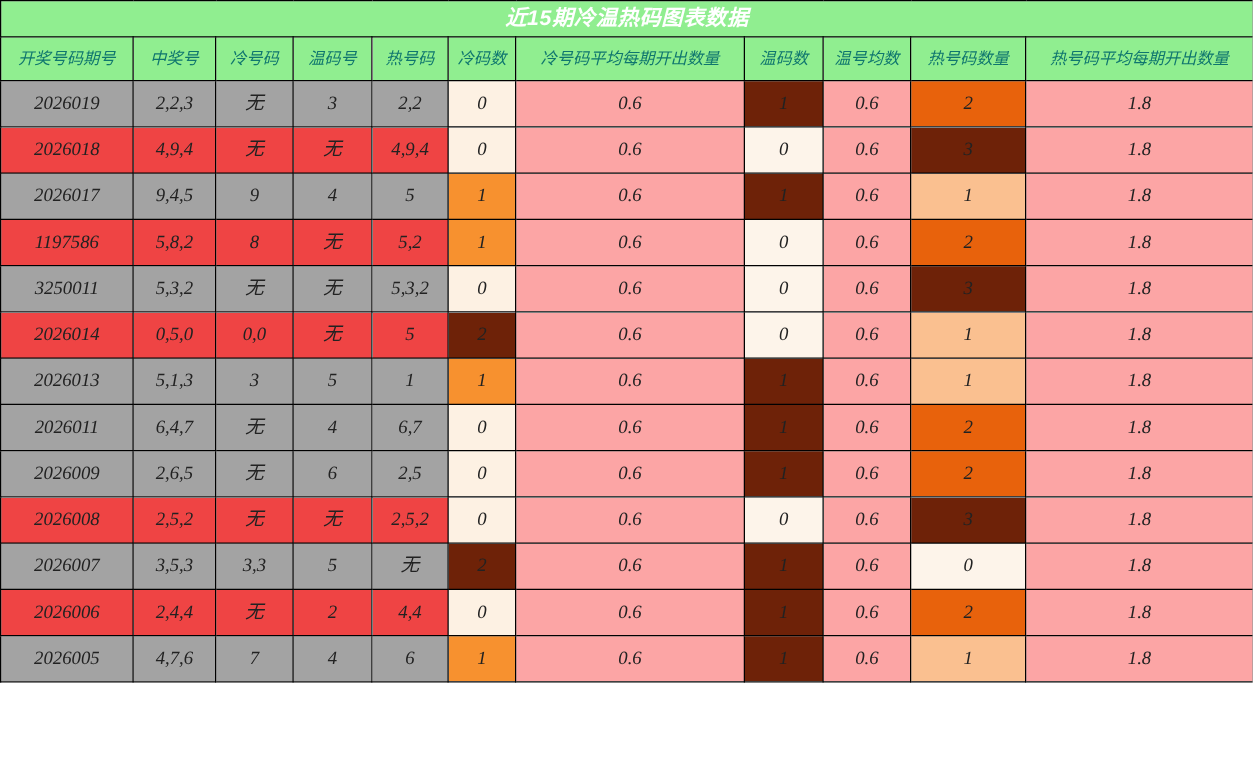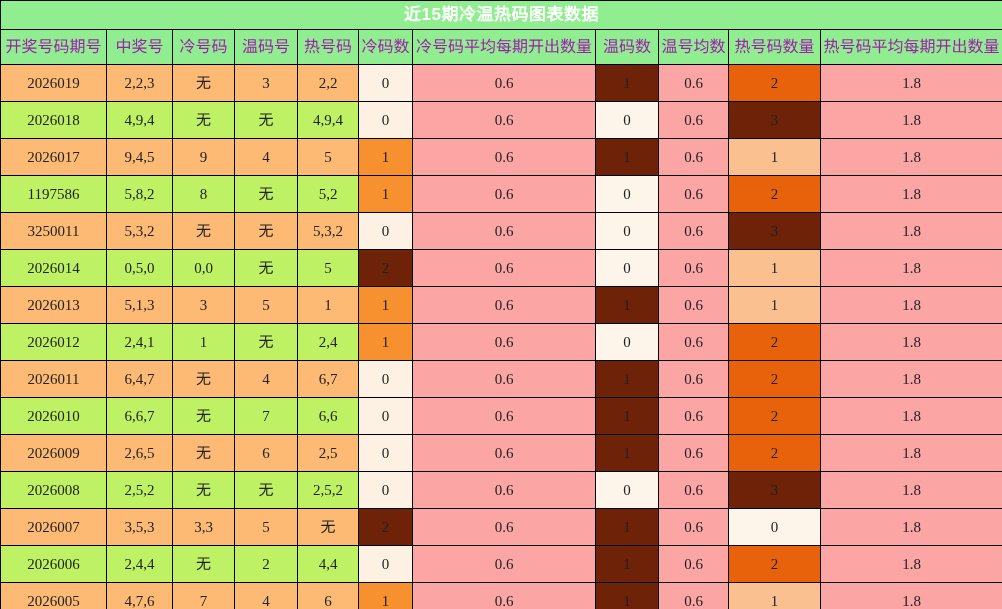--- a/index.html
+++ b/index.html
@@ -10,20 +10,21 @@
   body {
     width: 1002px;
     height: 609px;
     font-family: "Liberation Serif", "DejaVu Serif", serif;
     overflow: hidden;
   }
   #wrap {
     width: 916px;
     height: 609px;
     box-sizing: border-box;
+    font-style: italic;
   }
   table.grid {
     border-collapse: collapse;
     width: 1002px;
     table-layout: fixed;
   }
   table.grid td, table.grid th {
     border: 1px solid #000000;
     padding: 0;
     text-align: center;
@@ -41,39 +42,39 @@
     line-height: 28px;
     letter-spacing: 0.5px;
     border-left: 1px solid #000;
     border-right: 1px solid #000;
     border-top: 1px solid #000;
     border-bottom: 1px solid #000;
   }
   
   tr.header-row th {
     background: #90ee90;
-    color: #a21caf;
+    color: #0f766e;
     font-family: "Liberation Sans", "DejaVu Sans", sans-serif;
-    font-size: 16px;
+    font-size: 13px;
     height: 34px;
     line-height: 34px;
     white-space: nowrap;
     overflow: hidden;
   }
   
   tr.data-row td {
     height: 36px;
     line-height: 36px;
     font-size: 15px;
     color: #222222;
     white-space: nowrap;
     overflow: hidden;
   }
-  tr.data-row.odd td.plain { background: #fdba74; }
-  tr.data-row.even td.plain { background: #bef264; }
+  tr.data-row.odd td.plain { background: #a3a3a3; }
+  tr.data-row.even td.plain { background: #ef4444; }
 
   td.avg { background: #fca5a5; color: #222222; }
 
   
   td.hot0 { background: #fdf4ea; color: #222222; }
   td.hot1 { background: #fac090; color: #222222; }
   td.hot2 { background: #e8620c; color: #ffffff; }
   td.hot3 { background: #6e2208; color: #ffffff; }
 
   
@@ -204,52 +205,26 @@
           <td class="plain">3</td>
           <td class="plain">5</td>
           <td class="plain">1</td>
           <td class="cold1">1</td>
           <td class="avg">0.6</td>
           <td class="warm1">1</td>
           <td class="avg">0.6</td>
           <td class="hot1">1</td>
           <td class="avg">1.8</td>
         </tr>
-        <tr class="data-row even">
-          <td class="plain">2026012</td>
-          <td class="plain">2,4,1</td>
-          <td class="plain">1</td>
-          <td class="plain">无</td>
-          <td class="plain">2,4</td>
-          <td class="cold1">1</td>
-          <td class="avg">0.6</td>
-          <td class="warm0">0</td>
-          <td class="avg">0.6</td>
-          <td class="hot2">2</td>
-          <td class="avg">1.8</td>
-        </tr>
         <tr class="data-row odd">
           <td class="plain">2026011</td>
           <td class="plain">6,4,7</td>
           <td class="plain">无</td>
           <td class="plain">4</td>
           <td class="plain">6,7</td>
-          <td class="cold0">0</td>
-          <td class="avg">0.6</td>
-          <td class="warm1">1</td>
-          <td class="avg">0.6</td>
-          <td class="hot2">2</td>
-          <td class="avg">1.8</td>
-        </tr>
-        <tr class="data-row even">
-          <td class="plain">2026010</td>
-          <td class="plain">6,6,7</td>
-          <td class="plain">无</td>
-          <td class="plain">7</td>
-          <td class="plain">6,6</td>
           <td class="cold0">0</td>
           <td class="avg">0.6</td>
           <td class="warm1">1</td>
           <td class="avg">0.6</td>
           <td class="hot2">2</td>
           <td class="avg">1.8</td>
         </tr>
         <tr class="data-row odd">
           <td class="plain">2026009</td>
           <td class="plain">2,6,5</td>

